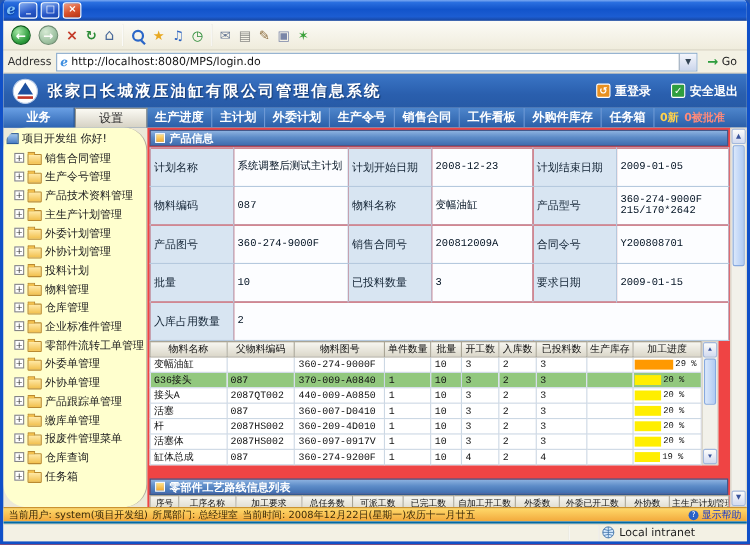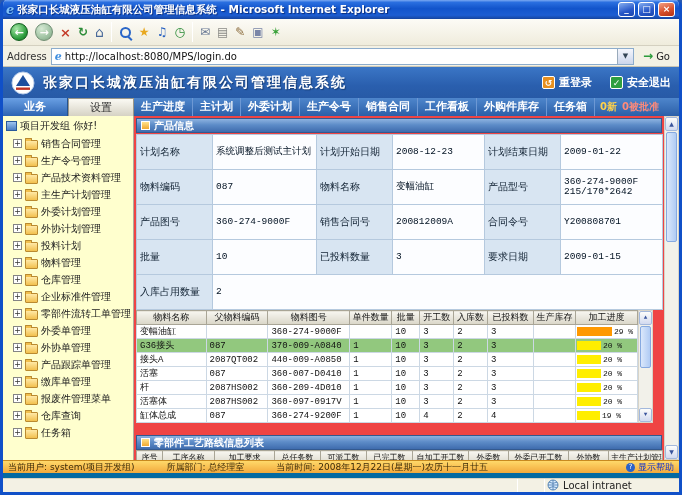--- a/index.html
+++ b/index.html
@@ -60,21 +60,21 @@
 .tab{flex:1;text-align:center;font-size:11px;line-height:17px;white-space:nowrap;overflow:hidden;}
 .tab.active{background:linear-gradient(#6aa0e4,#2d64b2);color:#fff;font-weight:bold;border-right:1px solid #23528f;}
 .tab.inactive{background:linear-gradient(#fbfaf4,#d6d2c4);color:#333;border:1px solid #9a9688;border-bottom:none;}
 .nav-items{flex:1;display:flex;align-items:center;color:#fff;overflow:hidden;}
 .nav-item{padding:0 7px;font-size:11px;font-weight:bold;line-height:18px;border-right:1px solid #6d98d4;white-space:nowrap;}
 .badge{font-size:10px;font-weight:bold;margin-left:5px;white-space:nowrap;text-align:center;}
 .badge.new{color:#ffd24a;}
 .badge.appr{color:#ff8a7a;}
 
 .main{flex:1 1 auto;min-height:0;display:flex;overflow:hidden;}
-.sidebar{flex:0 0 131px;background:#ffffce;border-right:1px solid #b0ac9c;overflow:hidden;padding:2px 0 0 2px;}
+.sidebar{flex:0 0 131px;background:#ffffce;border-right:1px solid #b0ac9c;overflow:hidden;padding:2px 0 0 2px;border-radius:21px;}
 .sidebar-greeting{display:flex;align-items:center;gap:3px;font-size:10px;color:#222;padding:1px 0 2px 1px;white-space:nowrap;overflow:hidden;}
 .greet-ic{flex:0 0 11px;width:11px;height:10px;background:linear-gradient(#9ec4ee,#4a7ec4);border:1px solid #2a5a9a;}
 .tree-item{display:flex;align-items:center;gap:3px;padding:1.5px 0 1.5px 8px;white-space:nowrap;overflow:hidden;}
 .expand-box{flex:0 0 9px;width:9px;height:9px;background:#fff;border:1px solid #848484;font-size:8px;line-height:7px;text-align:center;color:#333;}
 .folder{flex:0 0 13px;width:13px;height:10px;background:linear-gradient(#ffe9a6,#f2c04e);border:1px solid #ba8a30;border-radius:1px;position:relative;margin-top:2px;}
 .folder::before{content:"";position:absolute;top:-3px;left:-1px;width:5px;height:2px;background:#f2c04e;border:1px solid #ba8a30;border-bottom:none;border-radius:1px 1px 0 0;}
 .tree-label{font-size:10px;color:#202020;overflow:hidden;}
 
 .content{flex:1 1 auto;min-width:0;display:flex;flex-direction:column;overflow:hidden;padding:2px 2px 0 2px;background:#ef4444;font-family:Liberation Mono, monospace;}
 .panel-header{flex:0 0 15px;display:flex;align-items:center;gap:4px;padding:0 4px;background:linear-gradient(180deg,#8db2e0 0%,#5d8cc8 45%,#3f6cae 100%);border:1px solid #33598f;color:#fff;font-size:10px;font-weight:bold;white-space:nowrap;overflow:hidden;}
@@ -96,37 +96,36 @@
 .pbar{display:inline-block;height:9px;vertical-align:middle;}
 .ptext{font-size:8px;margin-left:2px;vertical-align:middle;}
 
 .sb-v{flex:0 0 15px;display:flex;flex-direction:column;background:#f2f1ea;border:1px solid #d8d4c8;}
 .sb-btn{flex:0 0 14px;display:block;background:linear-gradient(#fdfdfb,#d2daf0);border:1px solid #a3b8dc;border-radius:2px;color:#39549c;font-size:6px;line-height:12px;text-align:center;}
 .sb-thumb{display:block;margin:1px;background:linear-gradient(90deg,#dbe8fb,#b0cbf4);border:1px solid #86a9e0;border-radius:2px;}
 .sb-space{flex:1 1 auto;display:block;}
 .table-sb .sb-thumb{flex:0 0 42px;}
 .page-sb .sb-thumb{flex:0 0 110px;}
 
-.app-status{flex:0 0 13px;display:flex;align-items:center;gap:32px;background:linear-gradient(#ffd96a,#f2a93c);border-top:1px solid #c88a20;padding:0 5px;font-size:9px;color:#3a2a08;white-space:nowrap;overflow:hidden;}
+.app-status{flex:0 0 13px;display:flex;align-items:center;gap:4px;background:linear-gradient(#ffd96a,#f2a93c);border-top:1px solid #c88a20;padding:0 5px;font-size:9px;color:#3a2a08;white-space:nowrap;overflow:hidden;}
 .help-link{margin-left:auto;display:flex;align-items:center;gap:3px;color:#1133cc;}
 .help-icon{width:9px;height:9px;border-radius:50%;background:#2a62c8;color:#fff;font-size:7px;line-height:9px;text-align:center;}
-.ie-status{flex:0 0 18px;display:flex;align-items:center;background:#f3f1e4;border-top:5px solid #0369a1;box-shadow:inset 0 1px 0 #d8d4c4;padding:0 4px;font-size:10px;color:#222;}
+.ie-status{flex:0 0 18px;display:flex;align-items:center;background:#f3f1e4;border-top:2px solid #0369a1;box-shadow:inset 0 1px 0 #d8d4c4;padding:0 4px;font-size:10px;color:#222;}
 .st-left{flex:1;height:14px;}
 .st-div{width:1px;height:13px;background:#c9c5b5;border-right:1px solid #fff;margin:0 2px;}
 .st-pane{width:22px;height:14px;}
 .st-zone{width:128px;display:flex;align-items:center;gap:4px;height:14px;white-space:nowrap;overflow:hidden;}
 </style>
 </head>
 <body>
 
 <div class="window">
 
   <div class="titlebar">
     <span class="ie-icon">e</span>
-    <span class="titlebar-title">张家口长城液压油缸有限公司管理信息系统 - Microsoft Internet Explorer</span>
     <span class="win-btn min">_</span>
     <span class="win-btn max">□</span>
     <span class="win-btn close">×</span>
   </div>
 
 
   <div class="toolbar">
       <span class="tb-btn">
         <span class="tb-circle back">←</span>
       </span>
@@ -337,21 +336,21 @@
             <col style="width: 76px;">
             <col style="width: 102px;">
           </colgroup>
         <tbody>
             <tr>
               <td class="ig-label">计划名称</td>
               <td class="ig-value">系统调整后测试主计划</td>
               <td class="ig-label">计划开始日期</td>
               <td class="ig-value">2008-12-23</td>
               <td class="ig-label">计划结束日期</td>
-              <td class="ig-value">2009-01-22</td>
+              <td class="ig-value">2009-01-05</td>
             </tr>
             <tr>
               <td class="ig-label">物料编码</td>
               <td class="ig-value">087</td>
               <td class="ig-label">物料名称</td>
               <td class="ig-value">变幅油缸</td>
               <td class="ig-label">产品型号</td>
               <td class="ig-value">360-274-9000F 215/170*2642</td>
             </tr>
             <tr>

